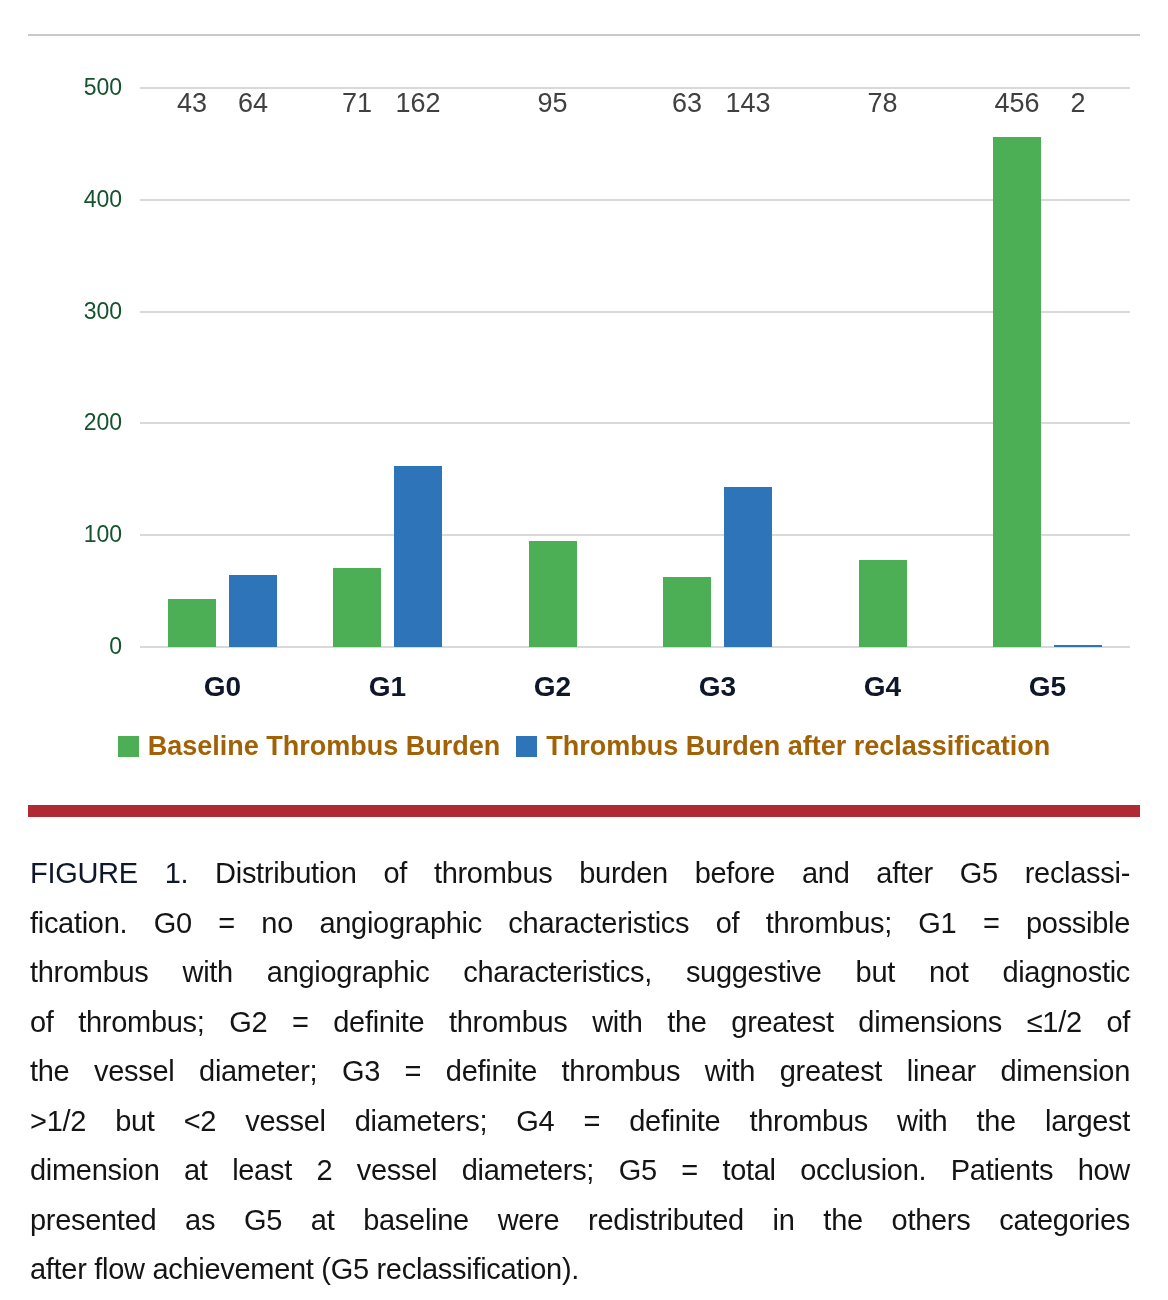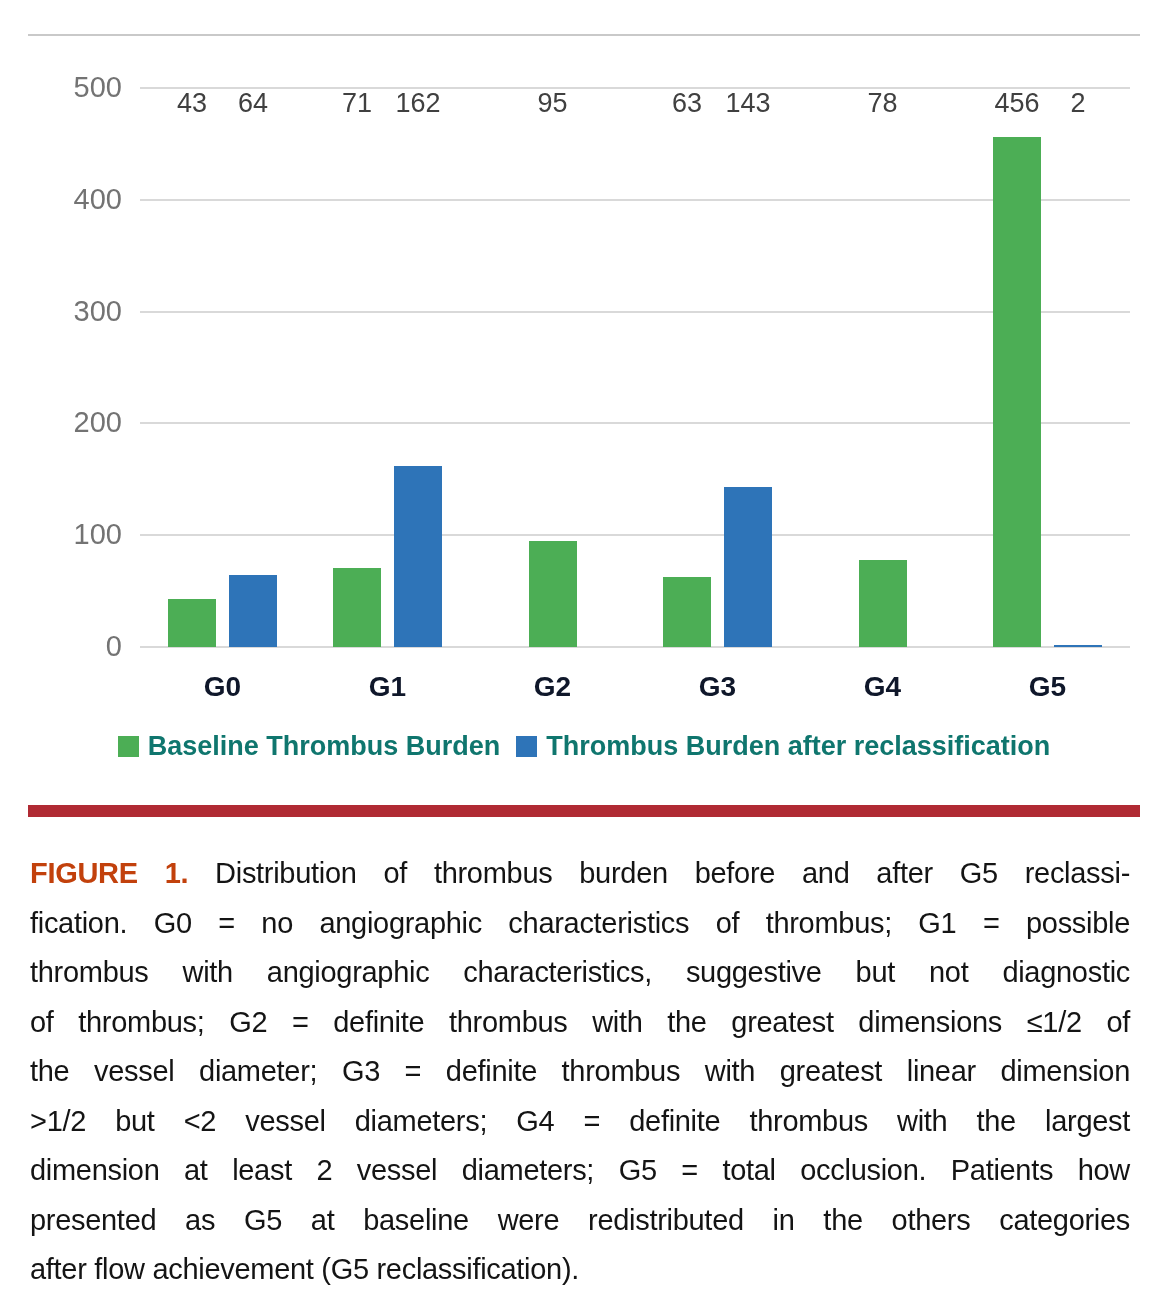--- a/index.html
+++ b/index.html
@@ -17,21 +17,21 @@
     position:absolute;left:140px;top:88px;width:990px;height:559px;
   }
   .gridline{
     position:absolute;left:0;width:100%;height:2px;background:#d9d9d9;
   }
   .ylabels{
     position:absolute;left:0;top:88px;width:122px;height:559px;
   }
   .ytick{
     position:absolute;right:0;text-align:right;
-    font-size:29px;color:#737373;line-height:29px;
+    font-size:23px;color:#14532d;line-height:29px;
   }
   .groups{
     position:absolute;left:0;top:0;width:100%;height:100%;
     display:flex;flex-direction:row;
   }
   .group{
     flex:1 1 0;position:relative;display:flex;align-items:flex-end;
     justify-content:center;gap:13px;height:100%;
   }
   .barwrap{
@@ -48,36 +48,36 @@
     font-size:28px;font-weight:bold;color:#0f172a;
   }
   
   .legend{
     position:absolute;left:0;top:731px;width:1168px;
     display:flex;justify-content:center;align-items:center;gap:16px;
   }
   .legend-item{display:flex;align-items:center;gap:9px;}
   .legend-swatch{width:21px;height:21px;display:inline-block;}
   .legend-label{
-    font-size:27px;font-weight:bold;color:#0f766e;white-space:nowrap;
+    font-size:27px;font-weight:bold;color:#a16207;white-space:nowrap;
   }
   
   .red-rule{
     position:absolute;left:28px;top:805px;width:1112px;height:12px;
     background:#b02a33;
   }
   .caption{
     position:absolute;left:30px;top:849px;width:1100px;
     font-size:29px;line-height:49.5px;color:#141414;letter-spacing:-0.3px;
   }
   .caption-line{
     text-align:justify;text-align-last:justify;white-space:normal;
   }
   .caption-line.last{text-align-last:left;}
-  .caption-line strong{font-weight:700;color:#c2410c;}
+  .caption-line strong{font-weight:400;color:#0f172a;}
 </style>
 </head>
 <body>
 
 <div class="top-rule"></div>
 
 <div class="chart">
   <div class="ylabels">
       <div class="ytick" style="bottom: calc(0% - 14px);">0</div>
       <div class="ytick" style="bottom: calc(20% - 14px);">100</div>

